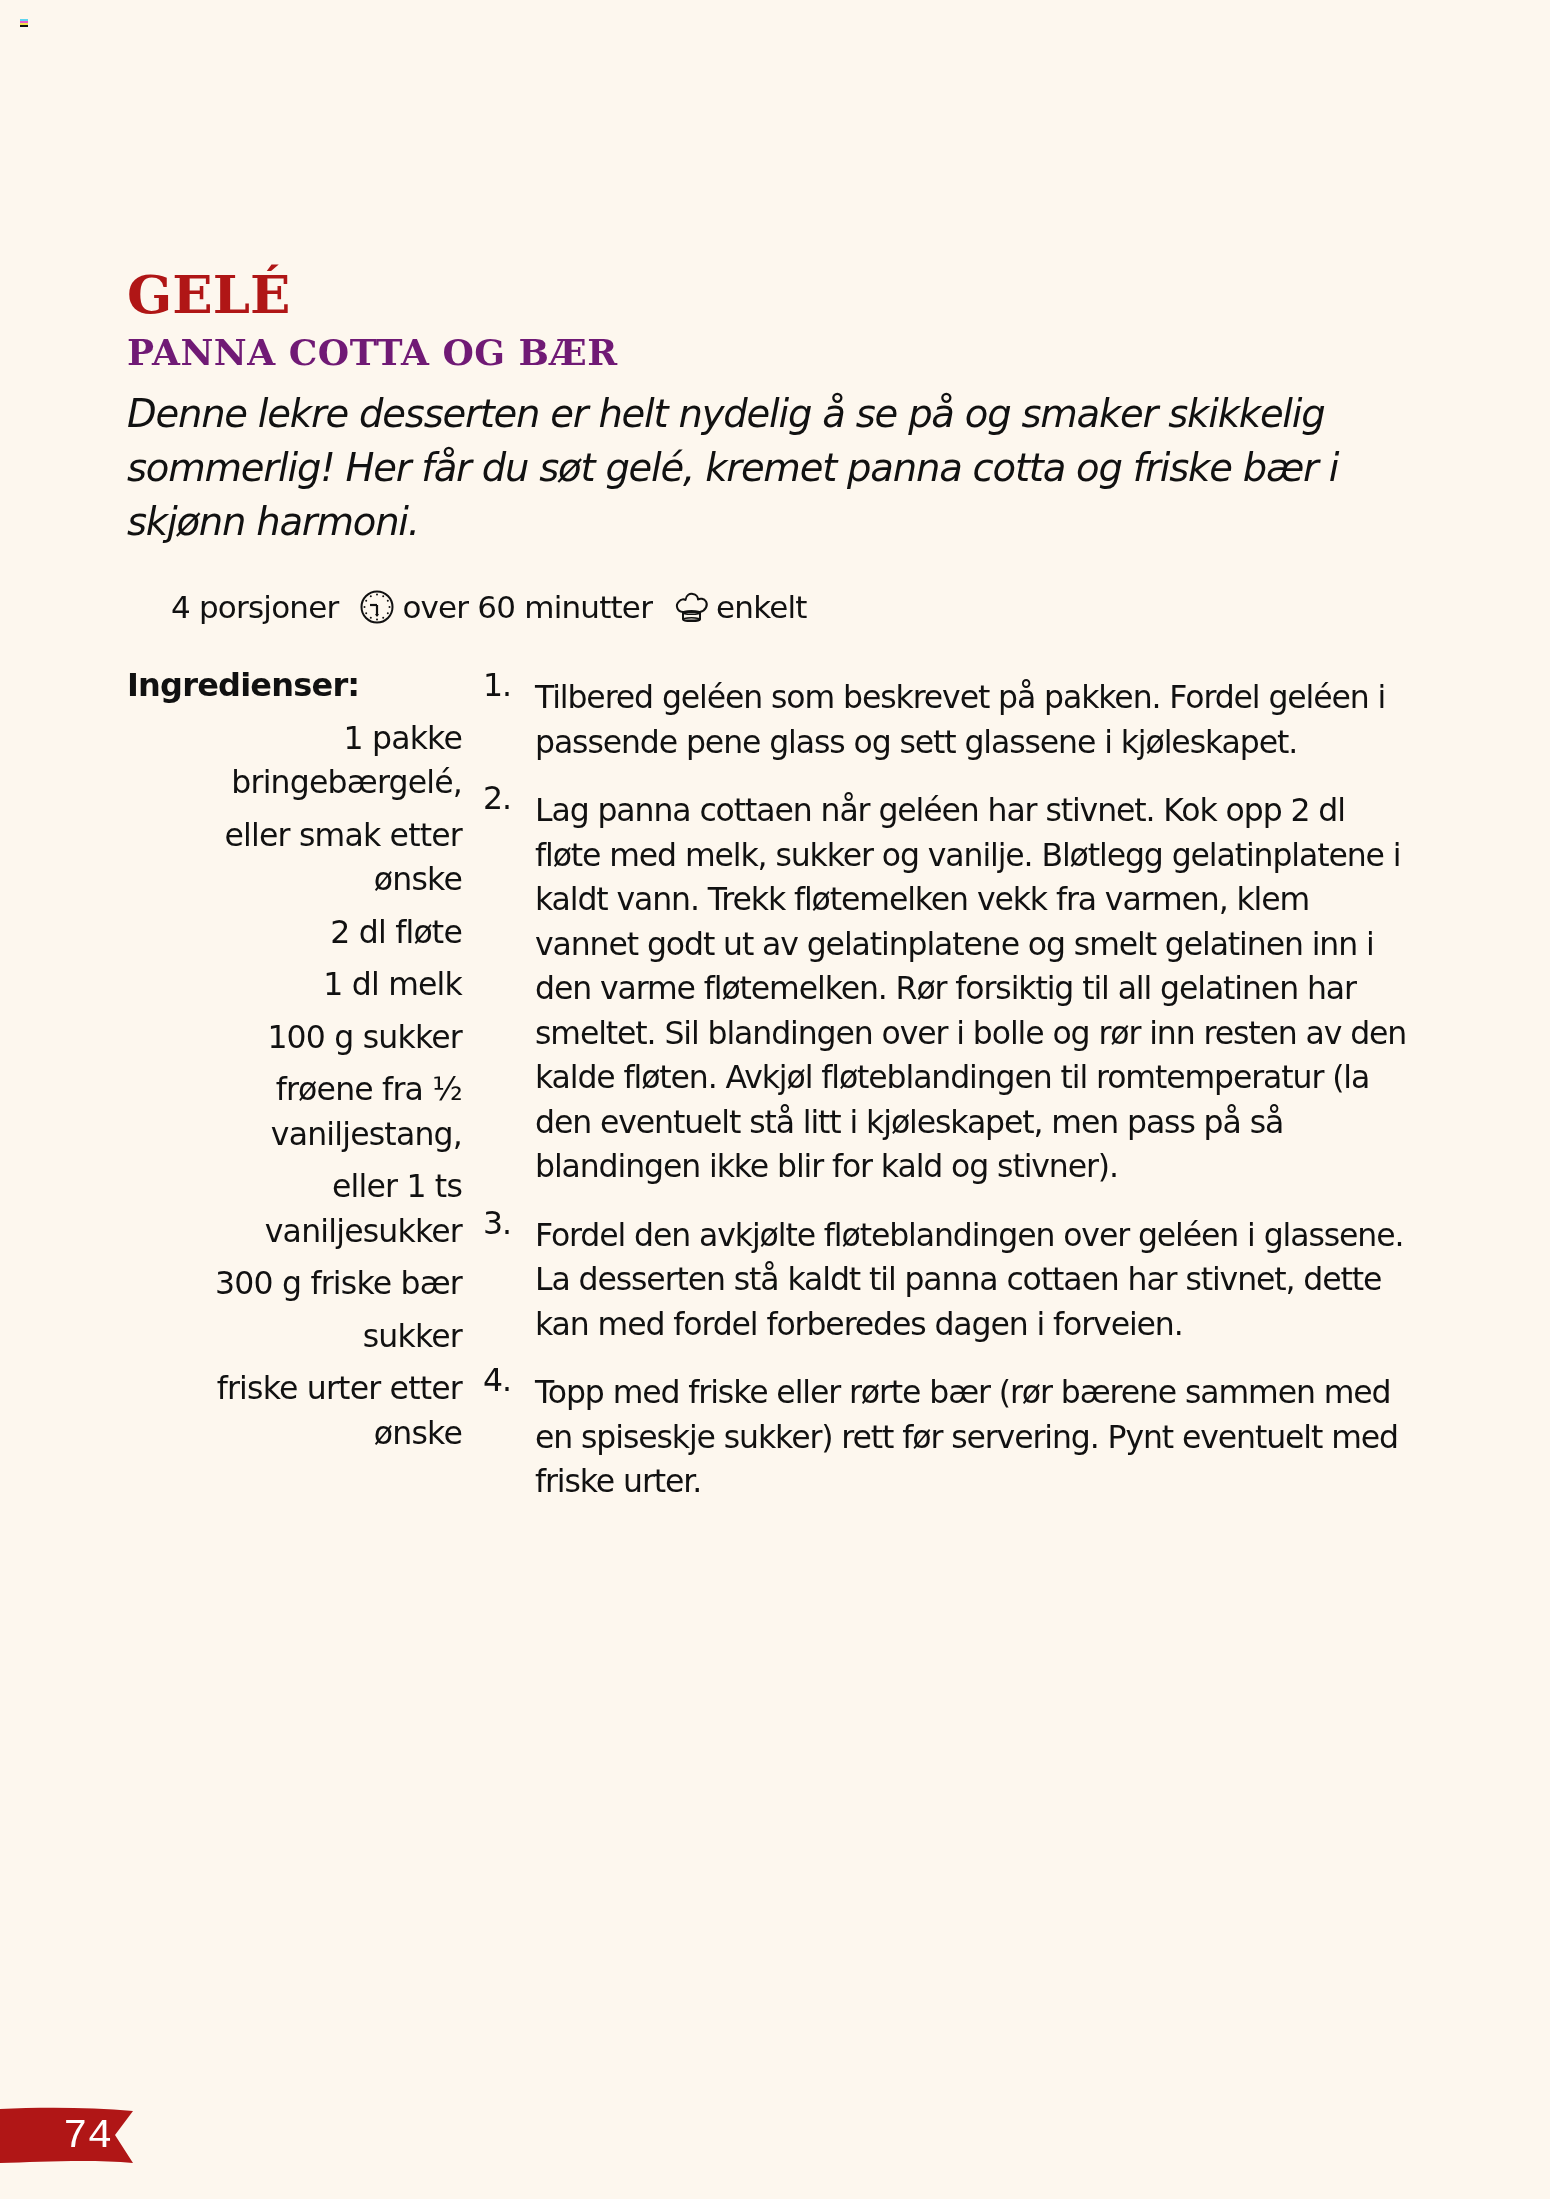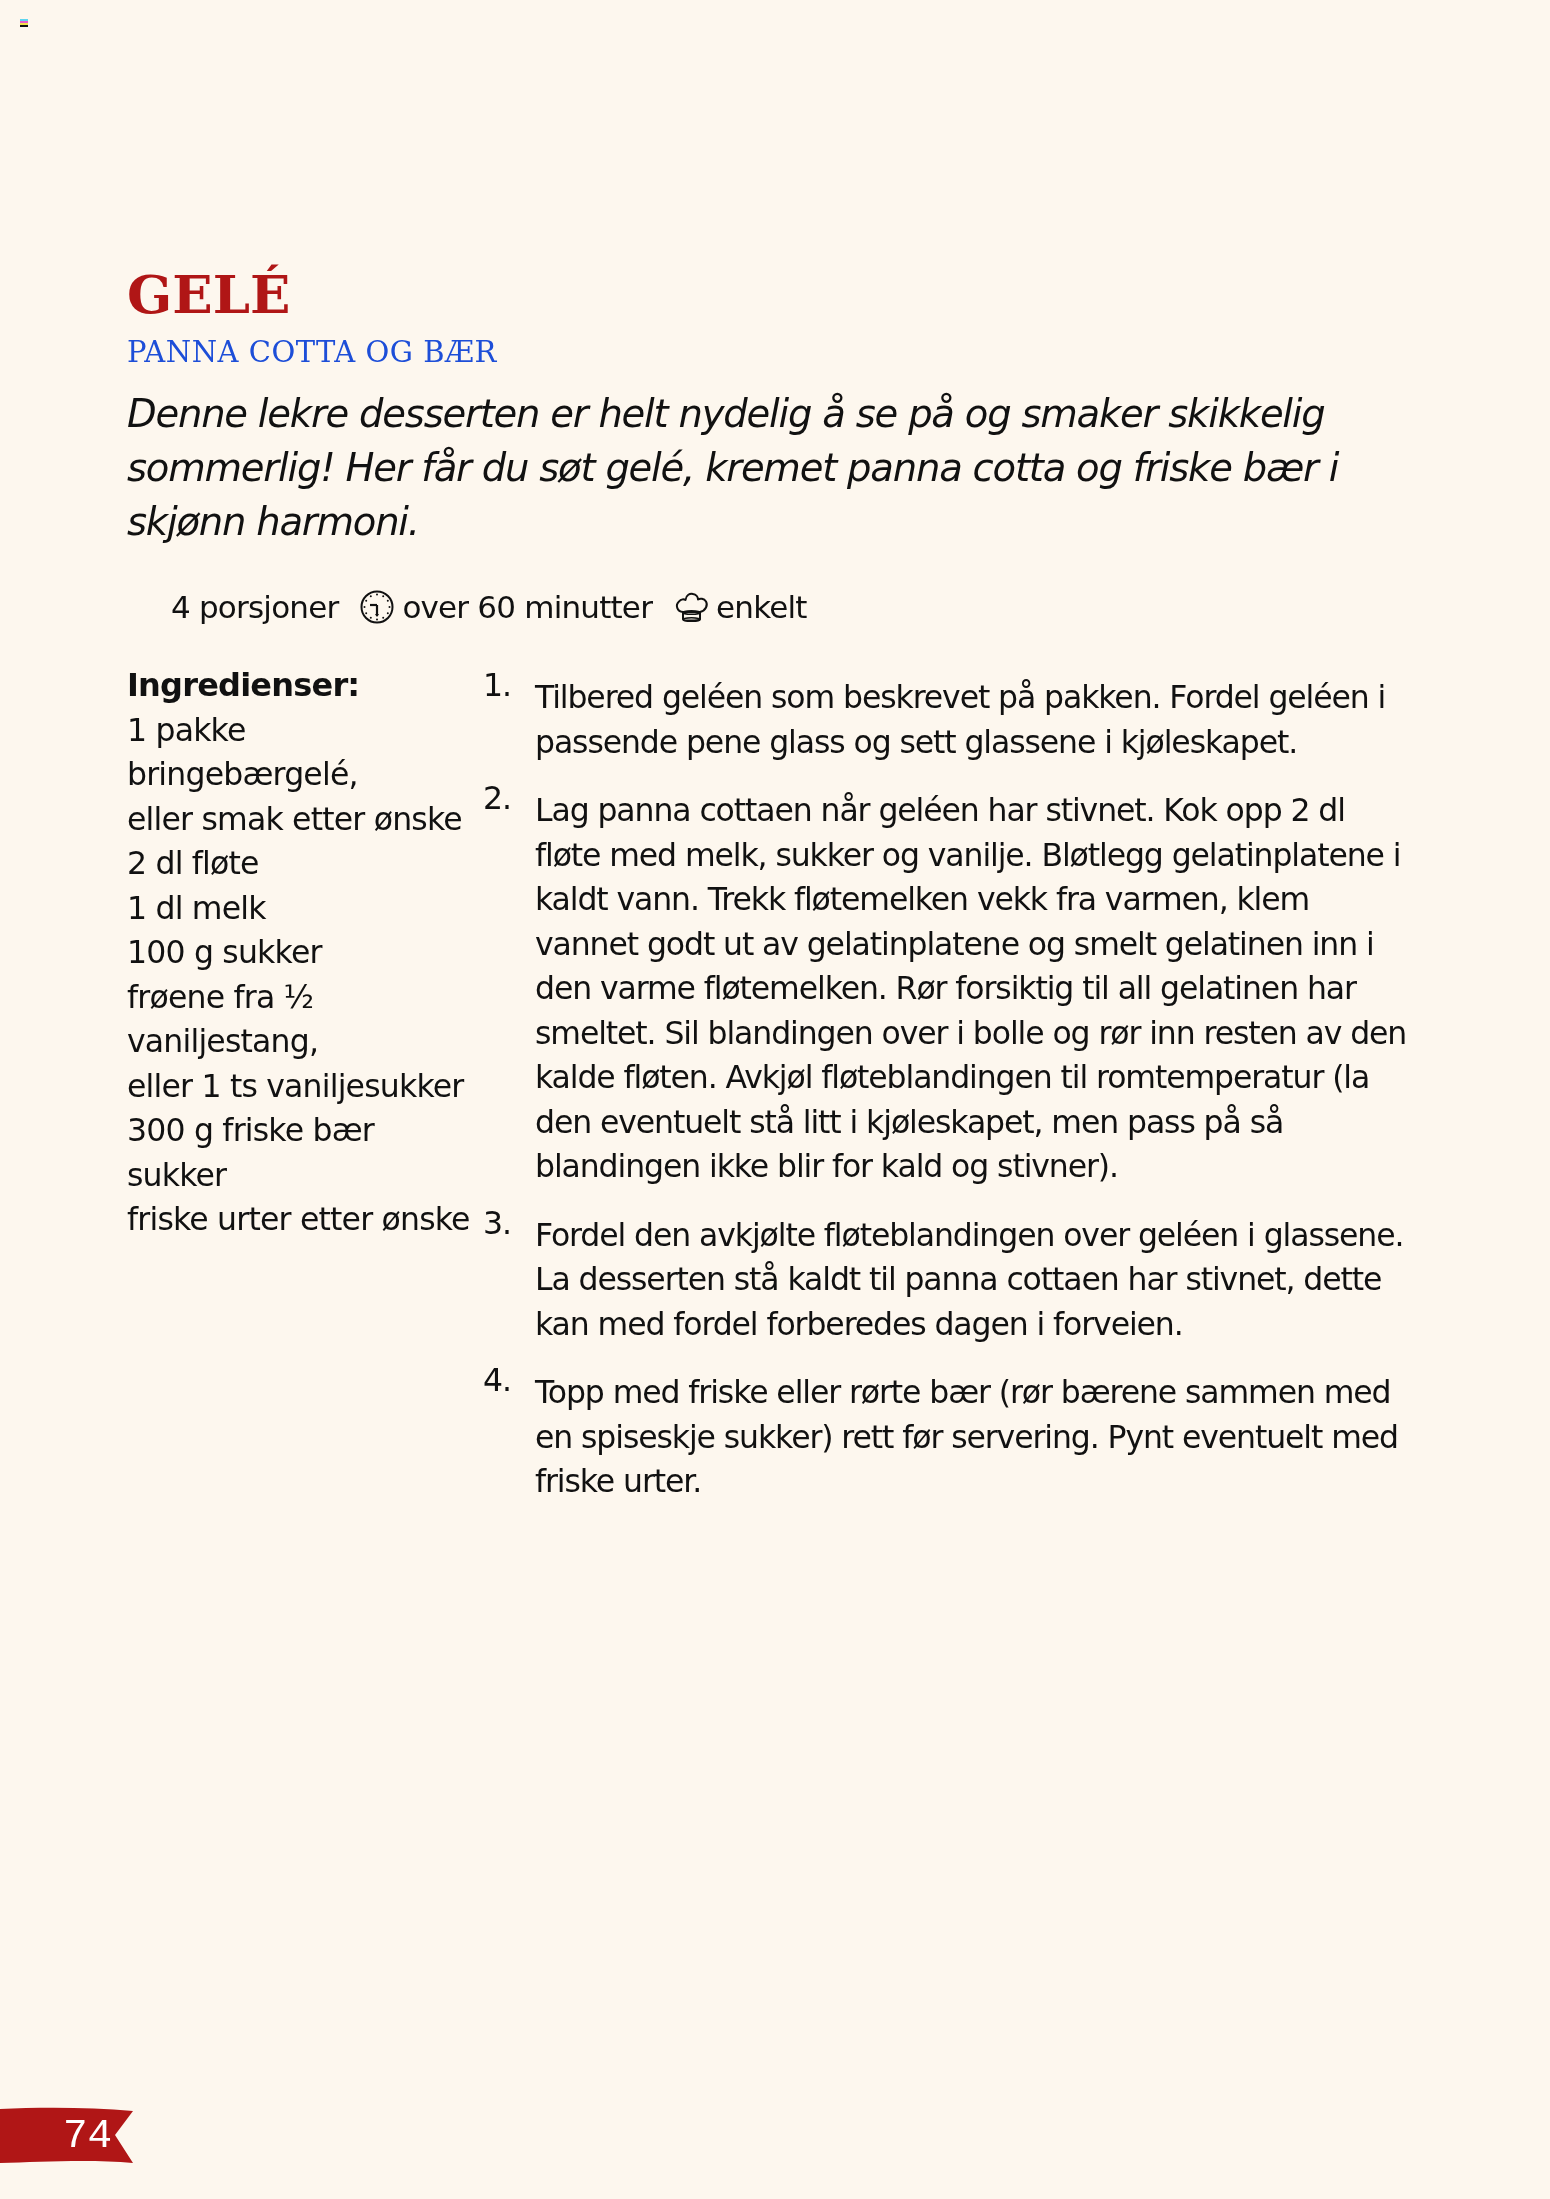--- a/index.html
+++ b/index.html
@@ -36,23 +36,23 @@
       font-family: "DejaVu Serif", serif;
       font-weight: bold;
       color: #b01616;
       font-size: 53px;
       line-height: 78px;
       letter-spacing: 0px;
       margin: 0;
     }
     .subtitle {
       font-family: "DejaVu Serif", serif;
-      font-weight: normal;
-      color: #1d4ed8;
-      font-size: 29px;
+      font-weight: bold;
+      color: #701a75;
+      font-size: 36px;
       line-height: 46px;
       margin: -4px 0 0 0;
       letter-spacing: 0.5px;
     }
     .intro {
       font-family: "DejaVu Sans", sans-serif;
       font-style: italic;
       font-size: 38.5px;
       line-height: 54px;
       margin: 12px 0 0 0;
@@ -101,22 +101,23 @@
       font-weight: bold;
       margin: 0;
       font-size: 32px;
     }
     .ingredients ul {
       list-style: none;
       margin: 0;
       padding: 0;
     }
     .ingredients li {
-      margin: 0;
-      padding: 0;
+      margin: 8px;
+      padding: 0;
+      text-align: right;
     }
     .steps {
       flex: 1;
       font-size: 31.5px;
       line-height: 44.5px;
       letter-spacing: -1.1px;
       margin-left: 13px;
     }
     .steps ol {
       list-style: none;

